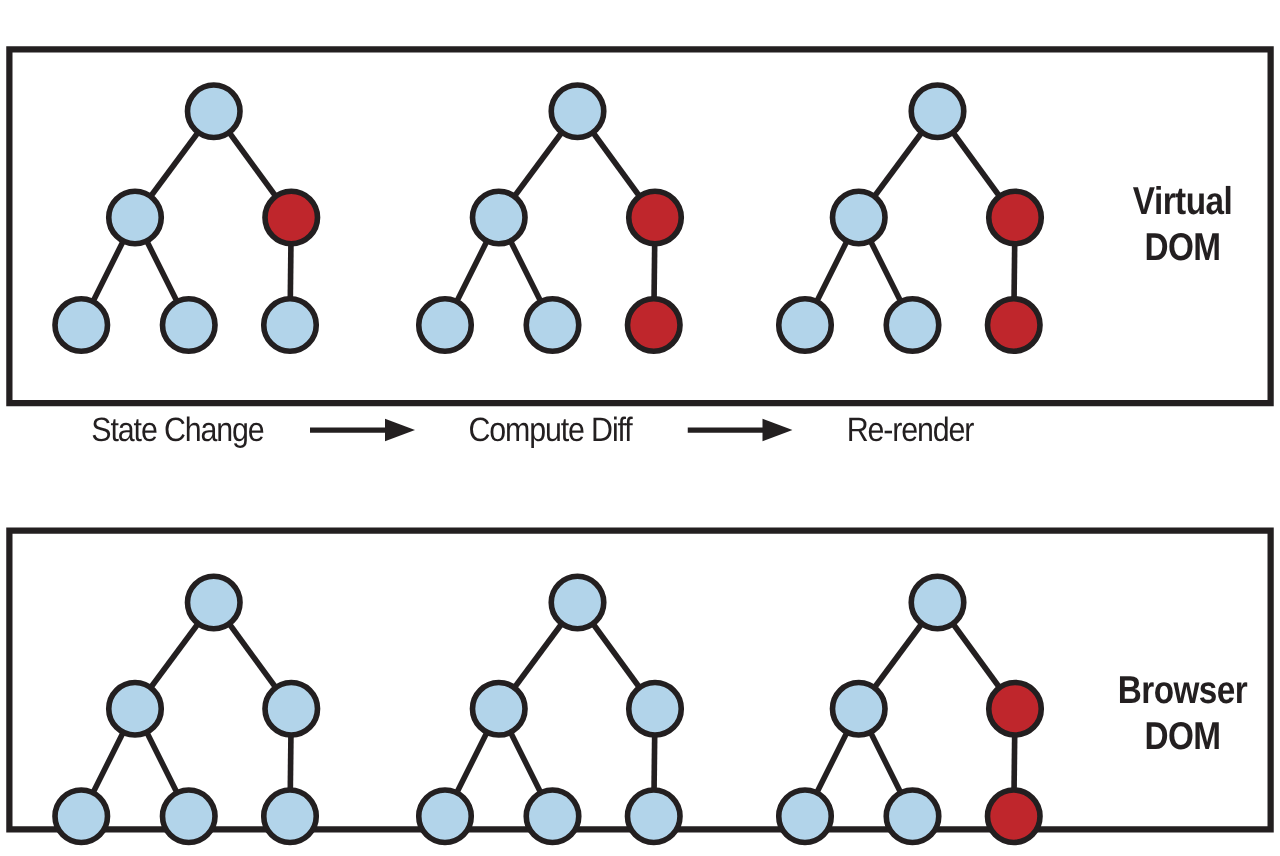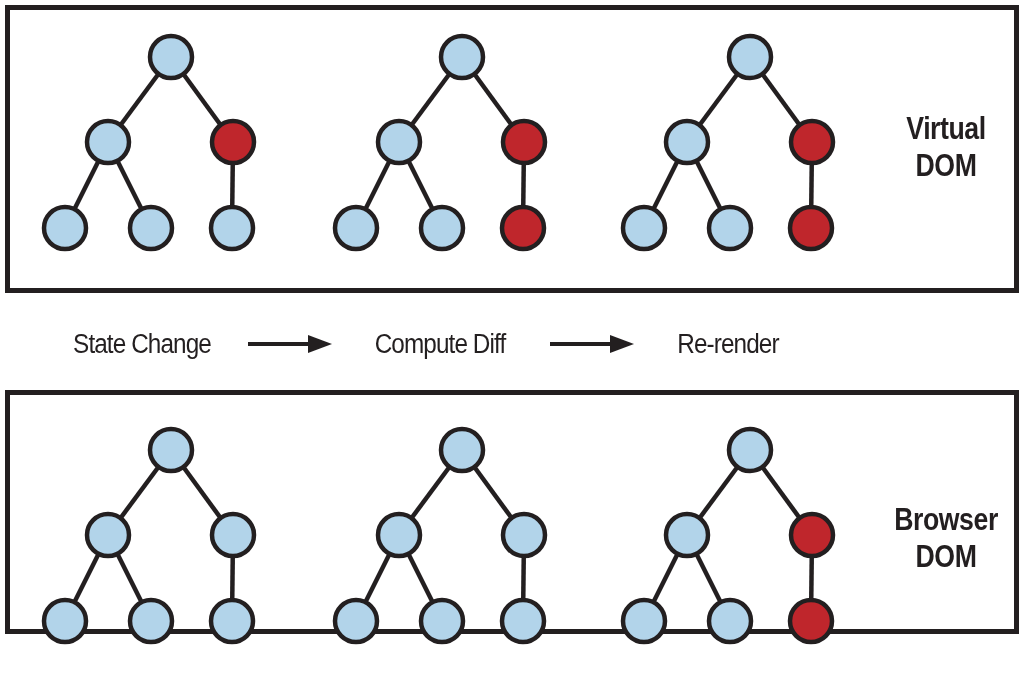--- a/index.html
+++ b/index.html
@@ -12,20 +12,21 @@
     font-family: "Liberation Sans", sans-serif;
     color: #231F20;
   }
   .panel {
     position: absolute;
     left: 5px;
     width: 1014px;
     border: 5px solid #231F20;
     box-sizing: border-box;
     background: #ffffff;
+    margin-top: 32px;
   }
   .panel-virtual { top: 5px;   height: 288px; }
   .panel-browser { top: 390px; height: 244px; }
 
   .tree {
     position: absolute;
     width: 246px;
     height: 226px;
   }
   .panel-virtual .tree { top: 19px; }

